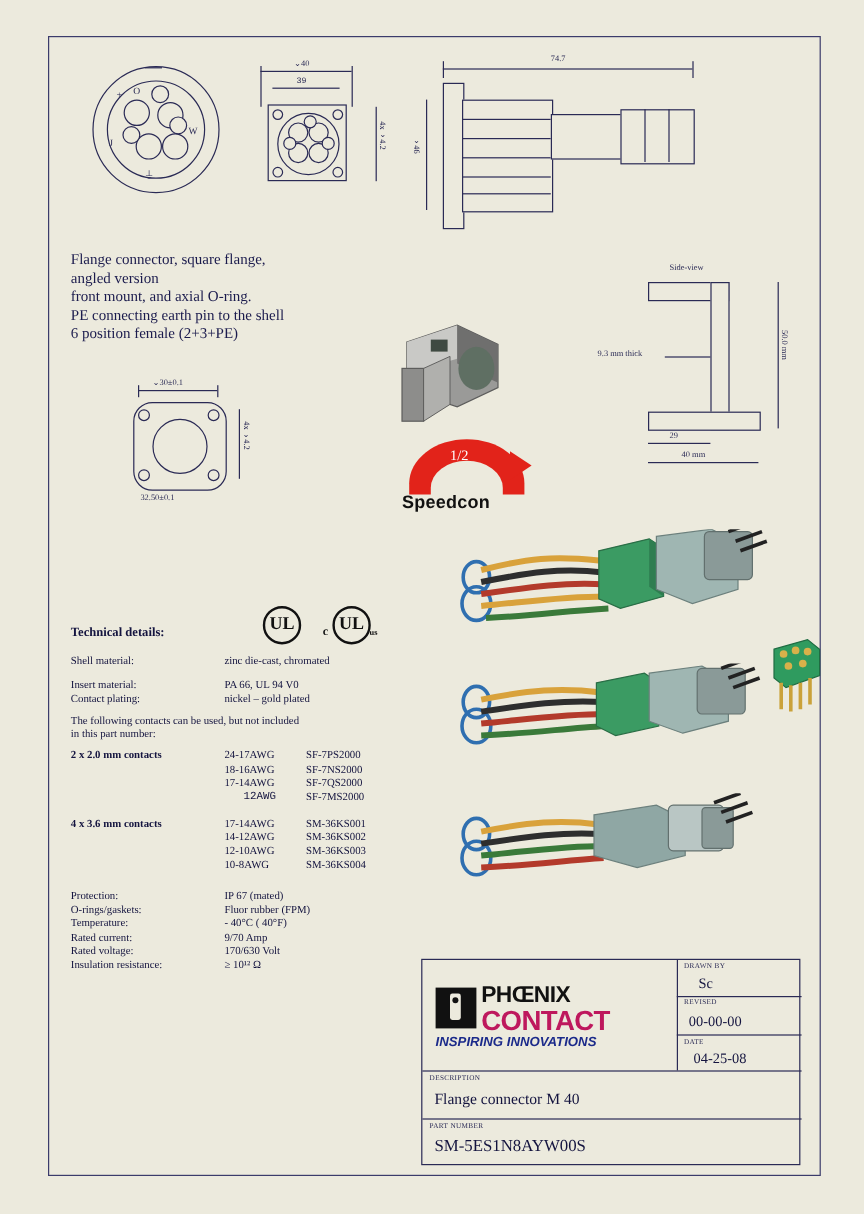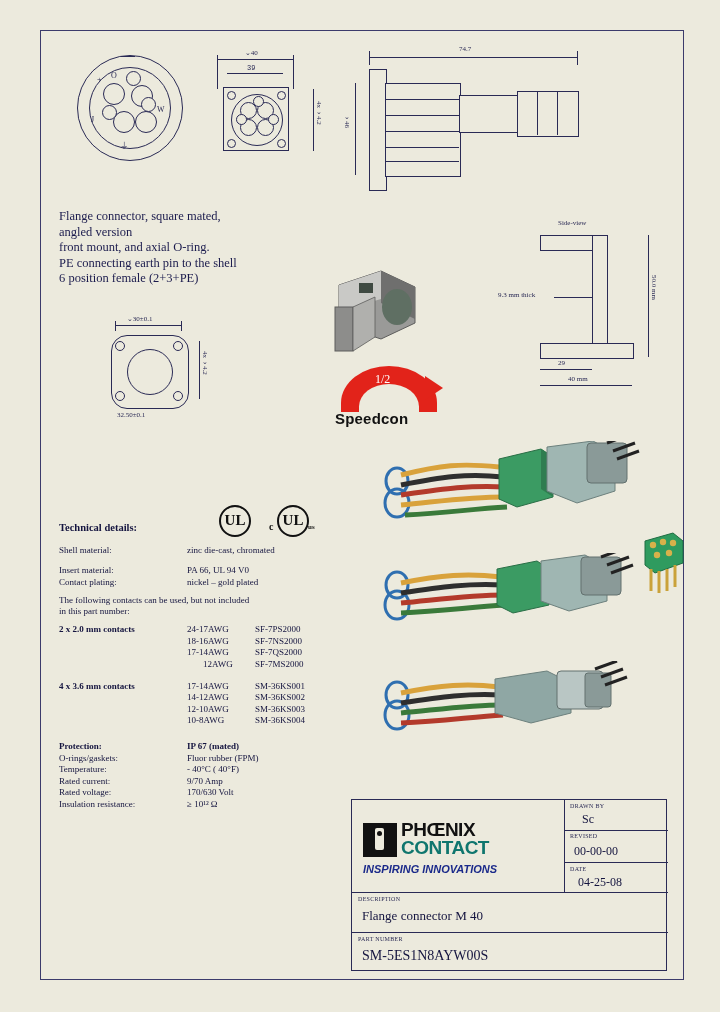--- a/index.html
+++ b/index.html
@@ -153,22 +153,22 @@
   }
   .ph-bird-dot {
     position: absolute; left: 14px; top: 12px; width: 5px; height: 5px;
     background: #111; border-radius: 50%;
   }
   .ph-name1 {
     position: absolute; left: 38px; top: 0px; font-size: 19px; font-weight: bold;
     font-family: "Liberation Sans", sans-serif; color: #111; letter-spacing: -0.5px;
   }
   .ph-name2 {
-    position: absolute; left: 38px; top: 18px; font-size: 19px; font-weight: bold;
-    font-family: "Liberation Sans", sans-serif; color: #0f766e; letter-spacing: -0.5px;
+    position: absolute; left: 38px; top: 18px; font-size: 23px; font-weight: bold;
+    font-family: "Liberation Sans", sans-serif; color: #be185d; letter-spacing: -0.5px;
   }
   .ph-slogan {
     position: absolute; left: 0px; top: 44px; font-size: 11px; font-style: italic;
     font-weight: bold; font-family: "Liberation Sans", sans-serif; color: #1b2a8a;
   }
 
   
   .photo { position: absolute; }
 </style>
 </head>
@@ -246,21 +246,21 @@
       <div class="body-rect" style="left:118px; top:52px; width:58px; height:36px;"></div>
       <div class="body-rect" style="left:176px; top:48px; width:60px; height:44px;"></div>
       <div class="ln vl" style="left:196px; top:48px; height:44px;"></div>
       <div class="ln vl" style="left:216px; top:48px; height:44px;"></div>
 
       <div class="ln vl" style="left:14px; top:40px; height:92px;"></div>
       <span class="dim" style="position:absolute; left:2px; top:70px; writing-mode:vertical-rl;">⌄46</span>
     </div>
 
     <div class="abs" id="description">
-      <div>Flange connector, square mated,</div>
+      <div>Flange connector, square flange,</div>
       <div>angled version</div>
       <div>front mount, and axial O-ring.</div>
       <div>PE connecting earth pin to the shell</div>
       <div>6 position female (2+3+PE)</div>
     </div>
 
     <div class="abs" id="flange-view">
       <div class="ln hl" style="left:14px; top:6px; width:66px;"></div>
       <span class="dim" style="position:absolute; left:26px; top:-4px;">⌄30±0.1</span>
       <div class="ln vl" style="left:14px; top:2px; height:10px;"></div>
@@ -416,21 +416,21 @@
       </div>
       <div class="contact-line">
         <span class="contact-awg">18-16AWG</span>
         <span class="contact-code">SF-7NS2000</span>
       </div>
       <div class="contact-line">
         <span class="contact-awg">17-14AWG</span>
         <span class="contact-code">SF-7QS2000</span>
       </div>
       <div class="contact-line" style="height:22px;">
-        <span class="contact-awg" style="left:144px;">12AWG</span>
+        <span class="contact-awg" style="left:144px;font-family:Liberation Mono, monospace;">12AWG</span>
         <span class="contact-code">SF-7MS2000</span>
       </div>
 
       <div style="font-weight:bold; position:relative; height:12px;">4 x 3.6 mm contacts</div>
       <div class="contact-line" style="margin-top:-12px;">
         <span class="contact-awg">17-14AWG</span>
         <span class="contact-code">SM-36KS001</span>
       </div>
       <div class="contact-line">
         <span class="contact-awg">14-12AWG</span>
@@ -438,21 +438,21 @@
       </div>
       <div class="contact-line">
         <span class="contact-awg">12-10AWG</span>
         <span class="contact-code">SM-36KS003</span>
       </div>
       <div class="contact-line" style="height:26px;">
         <span class="contact-awg">10-8AWG</span>
         <span class="contact-code">SM-36KS004</span>
       </div>
 
-      <div class="tech-row" style="height:11.5px;font-weight:bold;">
+      <div class="tech-row" style="height:11.5px;">
         <span class="tech-key">Protection:</span>
         <span class="tech-val">IP 67 (mated)</span>
       </div>
       <div class="tech-row" style="height:11.5px;">
         <span class="tech-key">O-rings/gaskets:</span>
         <span class="tech-val">Fluor rubber (FPM)</span>
       </div>
       <div class="tech-row" style="height:11.5px;">
         <span class="tech-key">Temperature:</span>
         <span class="tech-val">- 40°C ( 40°F)</span>

